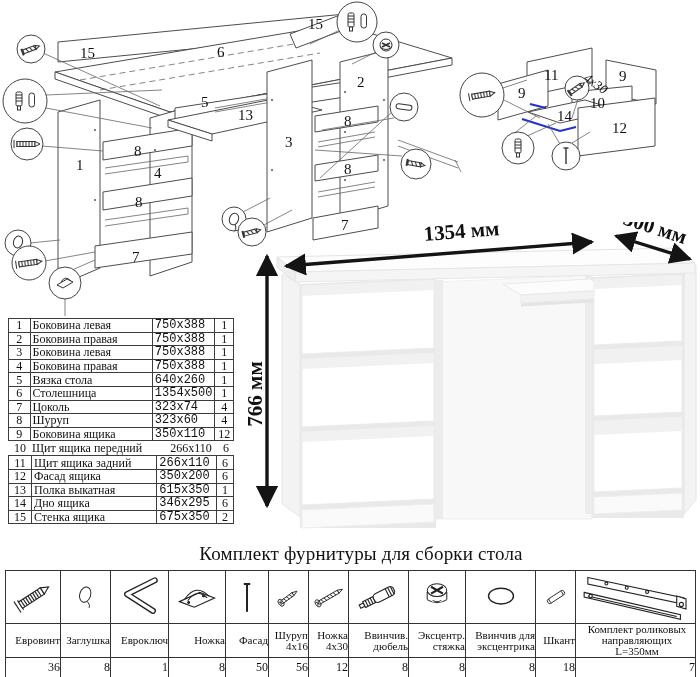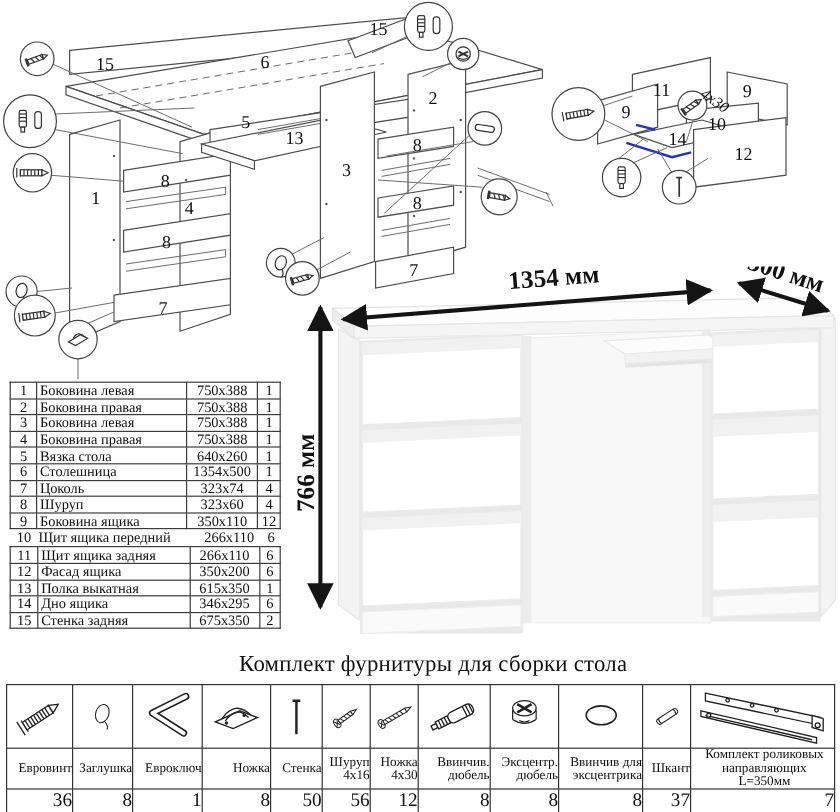--- a/index.html
+++ b/index.html
@@ -12,40 +12,40 @@
   .lbl{font-size:15px;}
   .lbl-s{font-size:13px;}
 
   
   .parts-wrap{position:absolute;left:8px;top:318px;width:228px;}
   table.parts{border-collapse:collapse;width:226px;}
   table.parts td{border:1px solid #3c3c3c;font-size:12px;line-height:12px;height:12.6px;
                  padding:0 2px;white-space:nowrap;overflow:hidden;}
   td.c-num{width:20px;text-align:center;}
   td.c-name{width:128px;margin-top:48px;}
-  td.c-size{width:56px;text-align:center;}
+  td.c-size{width:56px;text-align:left;font-family:Liberation Mono, monospace;}
   td.c-qty{width:14px;text-align:center;}
   .row10{display:grid;grid-template-columns:24px 132px 54px 16px;width:226px;
          font-size:12px;line-height:14px;height:14px;}
   .row10 span{white-space:nowrap;}
   .row10 .r-num{text-align:center;}
   .row10 .r-size{text-align:center;}
   .row10 .r-qty{text-align:center;}
 
   
   .kit-title{position:absolute;left:11px;top:543px;width:700px;text-align:center;
              font-size:19px;letter-spacing:0.2px;}
   table.kit{position:absolute;left:5px;top:570px;width:690px;border-collapse:collapse;
             table-layout:fixed;}
   table.kit td{border:1px solid #333;text-align:right;vertical-align:middle;padding:0;}
   td.k-icon{height:52px;}
   td.k-icon svg{position:static;margin:0 auto;}
   td.k-name{height:25px;font-size:11px;line-height:11px;padding:1px;}
   td.k-name.wide{text-align:center;padding-left:3px;}
-  td.k-qty{height:19px;font-size:16px;}
+  td.k-qty{height:19px;font-size:12px;}
   .icon{stroke:#222;stroke-width:1.2;fill:#fff;}
 </style>
 </head>
 <body>
 
 <div class="page">
 
   <svg style="left:0;top:0" width="700" height="322" viewBox="0 0 700 322">
     <defs>
       <g id="g-confirm" stroke="#333" stroke-width="1" fill="none">
@@ -336,21 +336,21 @@
     <div class="row10">
       <span class="r-num">10</span>
       <span>Щит ящика передний</span>
       <span class="r-size">266x110</span>
       <span class="r-qty">6</span>
     </div>
     <table class="parts">
       <tbody>
           <tr>
             <td class="c-num">11</td>
-            <td class="c-name">Щит ящика задняя</td>
+            <td class="c-name">Щит ящика задний</td>
             <td class="c-size">266x110</td>
             <td class="c-qty">6</td>
           </tr>
       <tr>
             <td class="c-num">12</td>
             <td class="c-name">Фасад ящика</td>
             <td class="c-size">350x200</td>
             <td class="c-qty">6</td>
           </tr>
       <tr>
@@ -360,21 +360,21 @@
             <td class="c-qty">1</td>
           </tr>
       <tr>
             <td class="c-num">14</td>
             <td class="c-name">Дно ящика</td>
             <td class="c-size">346x295</td>
             <td class="c-qty">6</td>
           </tr>
       <tr>
             <td class="c-num">15</td>
-            <td class="c-name">Стенка задняя</td>
+            <td class="c-name">Стенка ящика</td>
             <td class="c-size">675x350</td>
             <td class="c-qty">2</td>
           </tr>
     </tbody>
       </table>
   </div>
 
   <svg style="left:240px;top:222px" width="460" height="318" viewBox="0 0 460 318">
     <defs>
       <marker id="ah" viewBox="0 0 10 10" refX="9" refY="5" markerWidth="6.5" markerHeight="6.5" orient="auto-start-reverse">
@@ -590,39 +590,39 @@
             <circle cx="11" cy="26" r="1.8"></circle>
           </g>
         </svg>
       </td>
     </tr>
     <tr>
       <td class="k-name">Евровинт</td>
       <td class="k-name">Заглушка</td>
       <td class="k-name">Евроключ</td>
       <td class="k-name">Ножка</td>
-      <td class="k-name">Стенка</td>
+      <td class="k-name">Фасад</td>
       <td class="k-name">Шуруп 4x16</td>
       <td class="k-name">Ножка 4x30</td>
       <td class="k-name">Ввинчив. дюбель</td>
-      <td class="k-name">Эксцентр. дюбель</td>
+      <td class="k-name">Эксцентр. стяжка</td>
       <td class="k-name">Ввинчив для эксцентрика</td>
       <td class="k-name">Шкант</td>
       <td class="k-name wide">Комплект роликовых направляющих L=350мм</td>
     </tr>
     <tr>
       <td class="k-qty">36</td>
       <td class="k-qty">8</td>
       <td class="k-qty">1</td>
       <td class="k-qty">8</td>
       <td class="k-qty">50</td>
       <td class="k-qty">56</td>
       <td class="k-qty">12</td>
       <td class="k-qty">8</td>
       <td class="k-qty">8</td>
       <td class="k-qty">8</td>
-      <td class="k-qty">37</td>
+      <td class="k-qty">18</td>
       <td class="k-qty">7</td>
     </tr>
   </tbody>
     </table>
 
 </div>
 
 </body></html>

